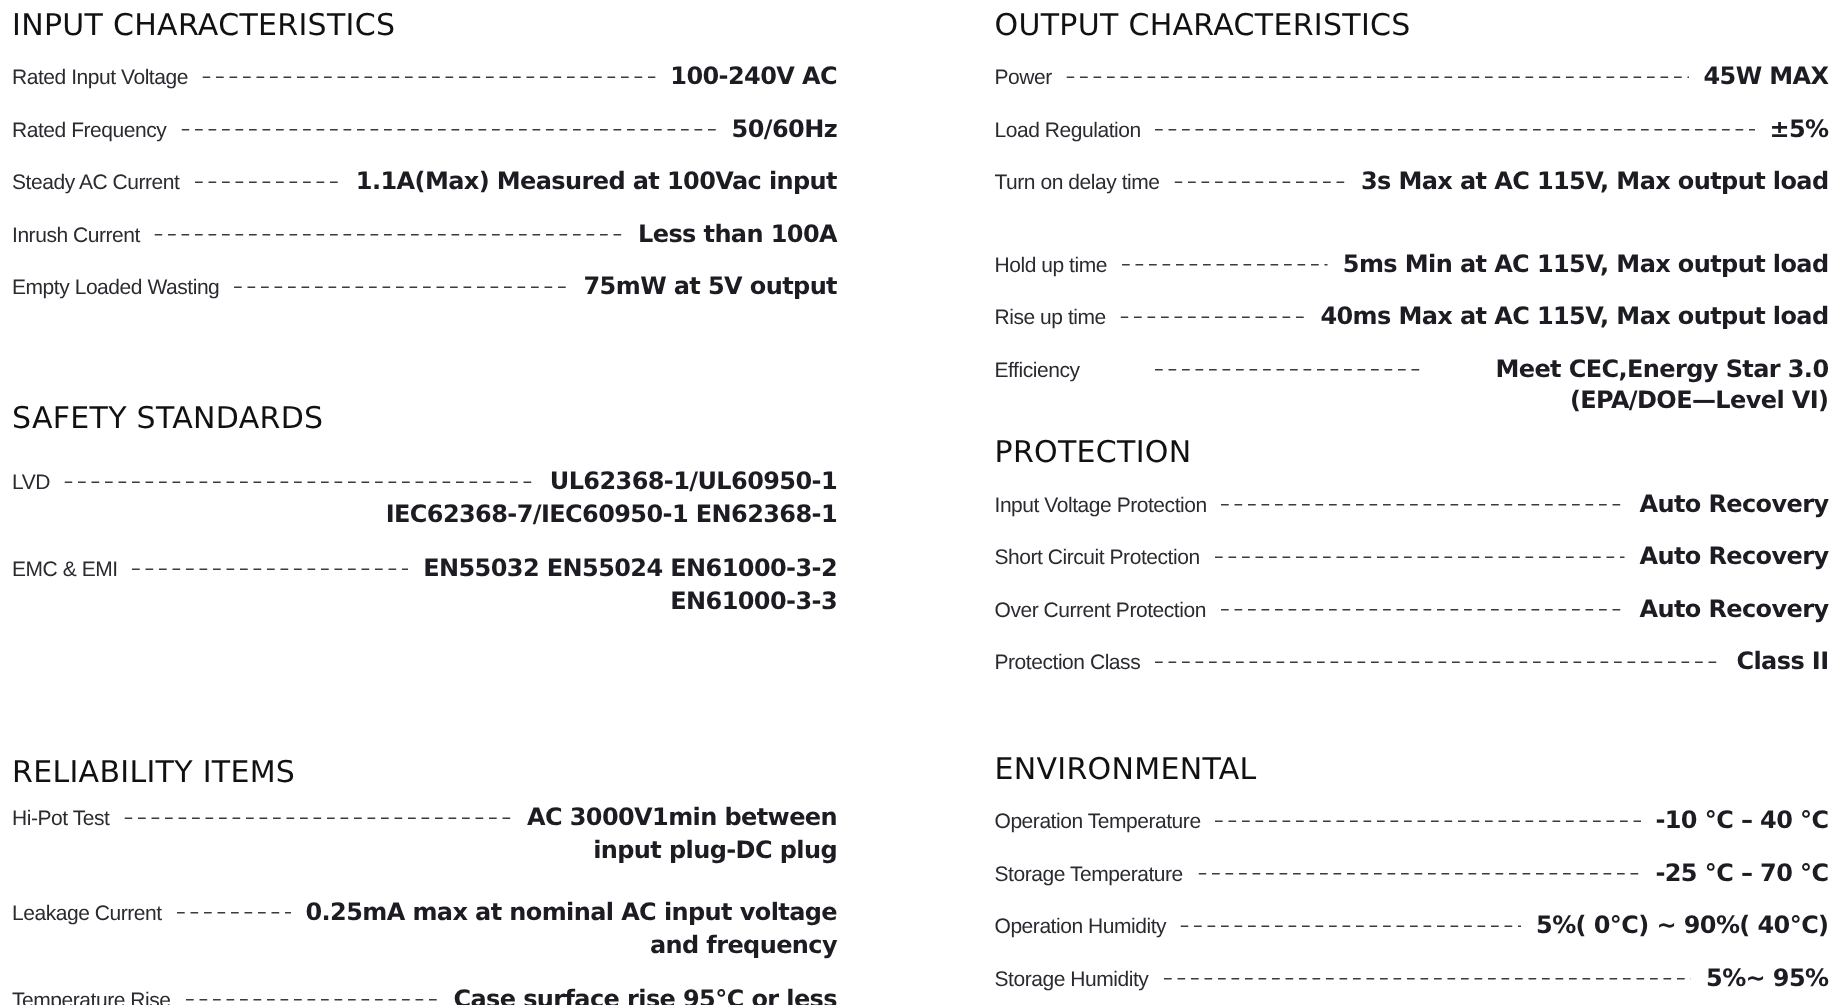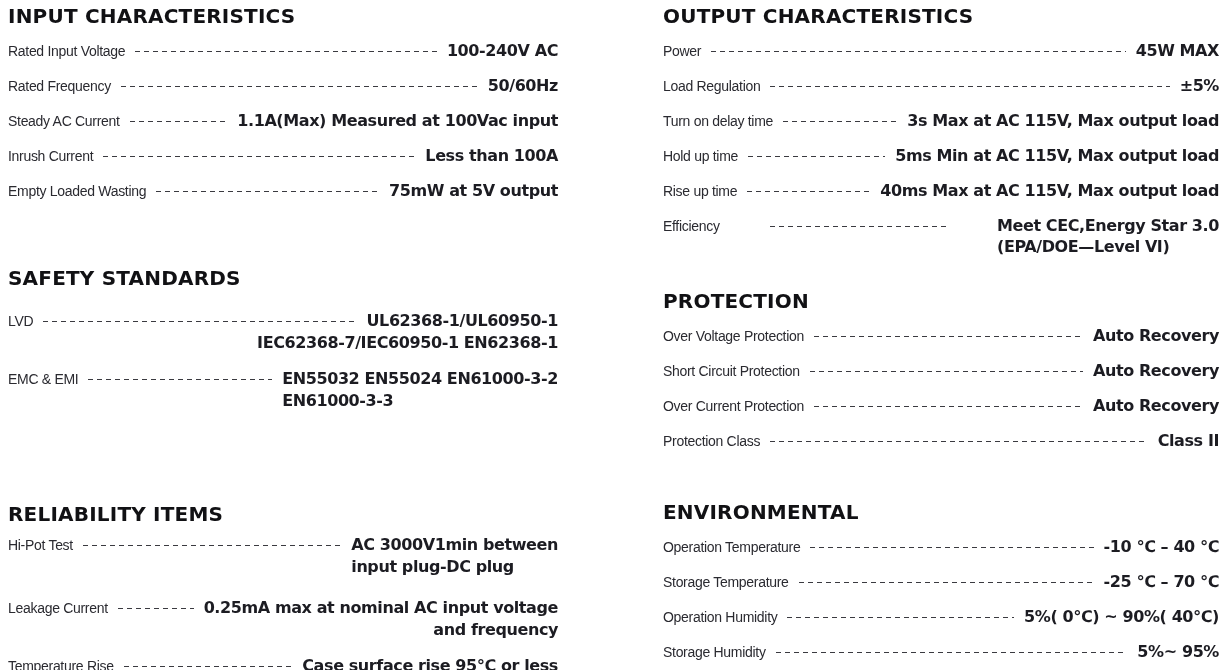--- a/index.html
+++ b/index.html
@@ -4,41 +4,41 @@
 <style>
   html, body { margin: 0; padding: 0; background: #ffffff; }
   body {
     width: 1231px; height: 670px; position: relative; overflow: hidden;
     font-family: "Liberation Sans", "DejaVu Sans", sans-serif;
     color: #1f1f24;
   }
   .section { position: absolute; }
   .section-title {
     font-family: "DejaVu Sans", "Liberation Sans", sans-serif;
-    font-weight: bold; font-size: 20px; letter-spacing: 0.2px;
+    font-weight: normal; font-size: 20px; letter-spacing: 0.2px;
     color: #111114; margin: 0; height: 28px; line-height: 28px;
     white-space: nowrap;
   }
   .row {
     position: relative; display: flex; align-items: flex-start;
     font-size: 14px; line-height: 22px;
   }
   .label {
     color: #2a2a30; white-space: nowrap; flex: 0 0 auto;
     letter-spacing: -0.3px; font-size: 14px;
   }
   .leader {
     flex: 1 1 auto; margin: 0 10px; height: 12px;
     background-image: linear-gradient(to right, #3a3a40 0 5px, transparent 5px 9px);
     background-size: 9px 1.5px; background-repeat: repeat-x;
     background-position: 0 100%;
     min-width: 30px;
   }
   .value {
-    flex: 0 0 auto; font-weight: bold;
+    flex: 0 0 auto; text-align: right; font-weight: bold;
     color: #1c1c22; font-size: 16px; white-space: nowrap;
     font-family: "DejaVu Sans", "Liberation Sans", sans-serif;
     letter-spacing: -0.4px;
   }
   .value .line { display: block; }
 </style>
 </head>
 <body>
 
 <div class="section" style="left:8px; top:2px; width:550px;">
@@ -150,21 +150,21 @@
           <span class="line">±5%</span>
         </span>
     </div>
     <div class="row" style="height:35px;">
       <span class="label">Turn on delay time</span>
       <span class="leader"></span>
       <span class="value">
           <span class="line">3s Max at AC 115V, Max output load</span>
         </span>
     </div>
-    <div class="row" style="height:35px;">
+    <div class="row" style="height:35px;margin-top:20px;">
       <span class="label">Hold up time</span>
       <span class="leader"></span>
       <span class="value">
           <span class="line">5ms Min at AC 115V, Max output load</span>
         </span>
     </div>
     <div class="row" style="height:35px;">
       <span class="label">Rise up time</span>
       <span class="leader"></span>
       <span class="value">
@@ -179,21 +179,21 @@
         <span class="line">(EPA/DOE—Level VI)</span>
       </span>
     </div>
   </div>
 </div>
 
 <div class="section" style="left:663px; top:287px; width:556px;">
   <h2 class="section-title">PROTECTION</h2>
   <div class="rows" style="margin-top:10px;">
     <div class="row" style="height:35px;">
-      <span class="label">Over Voltage Protection</span>
+      <span class="label">Input Voltage Protection</span>
       <span class="leader"></span>
       <span class="value">
           <span class="line">Auto Recovery</span>
         </span>
     </div>
     <div class="row" style="height:35px;">
       <span class="label">Short Circuit Protection</span>
       <span class="leader"></span>
       <span class="value">
           <span class="line">Auto Recovery</span>

